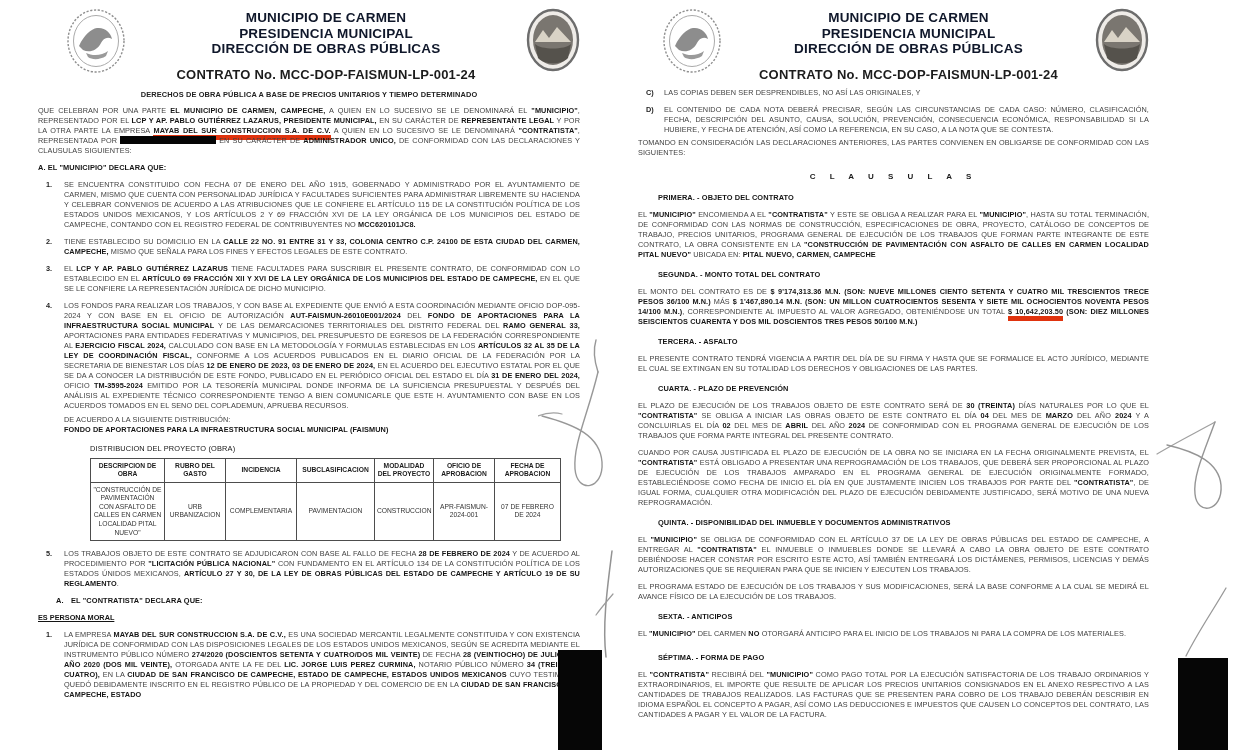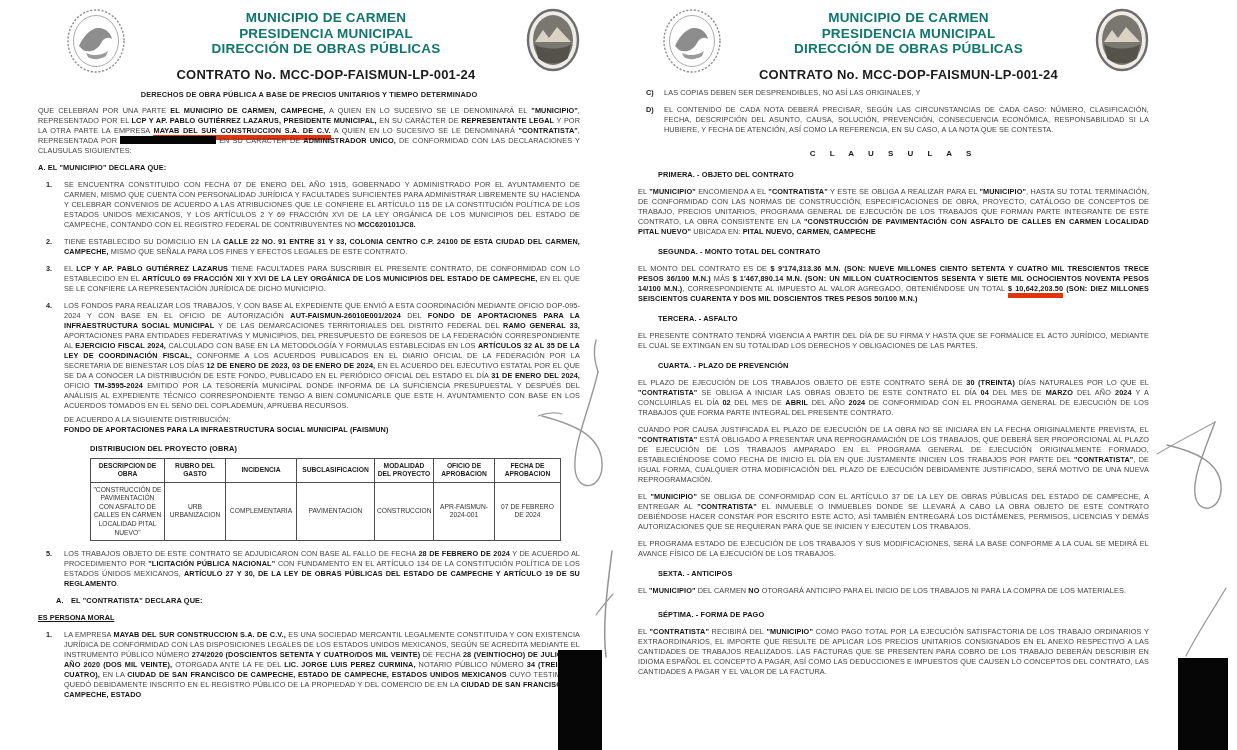--- a/index.html
+++ b/index.html
@@ -12,21 +12,21 @@
   .page{position:absolute;top:0;height:750px;box-sizing:border-box;background:#fff;}
   #pageL{left:0;width:618px;padding:6px 38px 0 38px;}
   #pageR{left:618px;width:619px;padding:6px 88px 0 20px;}
 
   
   .hdr{display:flex;align-items:flex-start;position:relative;margin-bottom:2px;}
   .seal{flex:0 0 auto;}
   .seal-nat{margin:2px 0 0 28px;}
   #pageR .seal-nat{margin-left:24px;}
   .hdr-mid{flex:1;text-align:center;padding-top:4px;}
-  .h1{font-weight:bold;color:#0f766e;font-size:13.5px;line-height:15.5px;letter-spacing:.2px;}
+  .h1{font-weight:bold;color:#0f172a;font-size:13.5px;line-height:15.5px;letter-spacing:.2px;}
   .h2{font-weight:bold;color:#1c1c1c;font-size:13px;margin-top:10px;letter-spacing:.2px;}
   .seal-oval{margin-top:2px;}
 
   .subtitle{text-align:center;font-weight:bold;color:#222;font-size:7.4px;margin:8px 0 7px 0;letter-spacing:.15px;}
 
   .p{font-size:7.3px;line-height:10px;color:#414141;text-align:justify;margin:0 0 7px 0;letter-spacing:.1px;}
   .b,{font-weight:bold;color:#141414;}
   .p .b, .b{font-weight:bold;color:#151515;}
   .redmark{border-bottom:5px solid #e0330e;}
   .bar-black{display:inline-block;height:8px;background:#050505;vertical-align:-1px;}
@@ -37,21 +37,21 @@
   .sec-h.indent{margin-left:18px;}
   .clause-h{font-weight:bold;color:#141414;font-size:7.4px;margin:10px 0 8px 0;letter-spacing:.1px;padding-left:20px;}
   .persona{font-weight:bold;color:#141414;font-size:7.3px;text-decoration:underline;margin:2px 0 8px 0;}
 
   .li{display:flex;margin:0 0 7px 0;}
   .li .num{flex:0 0 26px;font-weight:bold;color:#1f1f1f;font-size:7.3px;line-height:10px;padding-left:8px;box-sizing:border-box;}
   .li .body{flex:1;}
   .li .body.p{margin-bottom:0;}
   .sub-ind{margin-left:26px;}
 
-  .table-title{font-weight:bold;color:#141414;font-size:7.4px;margin:9px 0 5px 52px;letter-spacing:.15px;}
+  .table-title{font-weight:normal;color:#141414;font-size:7.4px;margin:9px 0 5px 52px;letter-spacing:.15px;}
   table.obra{border-collapse:collapse;margin-left:52px;width:470px;table-layout:fixed;}
   table.obra th, table.obra td{border:1px solid #4d4d4d;font-size:6.7px;color:#333;padding:3px 2px;text-align:center;vertical-align:middle;line-height:8.6px;}
   table.obra th{font-weight:bold;color:#1b1b1b;}
   td.desc{text-align:left;padding-left:4px;}
 
   .blackbox{position:absolute;background:#060606;}
   .pen{position:absolute;pointer-events:none;}
 </style>
 </head>
 <body>
@@ -187,36 +187,38 @@
 
   <div class="li" style="margin-top:6px">
     <span class="num">C)</span>
     <span class="body p"><span class="">LAS COPIAS DEBEN SER DESPRENDIBLES, NO ASÍ LAS ORIGINALES, Y</span></span>
   </div>
   <div class="li" style="margin-bottom:3px">
     <span class="num">D)</span>
     <span class="body p"><span class="">EL CONTENIDO DE CADA NOTA DEBERÁ PRECISAR, SEGÚN LAS CIRCUNSTANCIAS DE CADA CASO: NÚMERO, CLASIFICACIÓN, FECHA, DESCRIPCIÓN DEL ASUNTO, CAUSA, SOLUCIÓN, PREVENCIÓN, CONSECUENCIA ECONÓMICA, RESPONSABILIDAD SI LA HUBIERE, Y FECHA DE ATENCIÓN, ASÍ COMO LA REFERENCIA, EN SU CASO, A LA NOTA QUE SE CONTESTA.</span></span>
   </div>
 
+  <p class="p">TOMANDO EN CONSIDERACIÓN LAS DECLARACIONES ANTERIORES, LAS PARTES CONVIENEN EN OBLIGARSE DE CONFORMIDAD CON LAS SIGUIENTES:</p>
 
   <div class="claus-title">C L A U S U L A S</div>
 
   <div class="clause-h">PRIMERA. - OBJETO DEL CONTRATO</div>
   <p class="p"><span class="">EL </span><span class="b">"MUNICIPIO"</span><span class=""> ENCOMIENDA A EL </span><span class="b">"CONTRATISTA"</span><span class=""> Y ESTE SE OBLIGA A REALIZAR PARA EL </span><span class="b">"MUNICIPIO"</span><span class="">, HASTA SU TOTAL TERMINACIÓN, DE CONFORMIDAD CON LAS NORMAS DE CONSTRUCCIÓN, ESPECIFICACIONES DE OBRA, PROYECTO, CATÁLOGO DE CONCEPTOS DE TRABAJO, PRECIOS UNITARIOS, PROGRAMA GENERAL DE EJECUCIÓN DE LOS TRABAJOS QUE FORMAN PARTE INTEGRANTE DE ESTE CONTRATO, LA OBRA CONSISTENTE EN LA </span><span class="b">"CONSTRUCCIÓN DE PAVIMENTACIÓN CON ASFALTO DE CALLES EN CARMEN LOCALIDAD PITAL NUEVO"</span><span class=""> UBICADA EN: </span><span class="b">PITAL NUEVO, CARMEN, CAMPECHE</span></p>
 
   <div class="clause-h">SEGUNDA. - MONTO TOTAL DEL CONTRATO</div>
   <p class="p"><span class="">EL MONTO DEL CONTRATO ES DE </span><span class="b">$ 9'174,313.36 M.N. (SON: NUEVE MILLONES CIENTO SETENTA Y CUATRO MIL TRESCIENTOS TRECE PESOS 36/100 M.N.)</span><span class=""> MÁS </span><span class="b">$ 1'467,890.14 M.N. (SON: UN MILLON CUATROCIENTOS SESENTA Y SIETE MIL OCHOCIENTOS NOVENTA PESOS 14/100 M.N.)</span><span class="">, CORRESPONDIENTE AL IMPUESTO AL VALOR AGREGADO, OBTENIÉNDOSE UN TOTAL </span><span class="b redmark">$ 10,642,203.50</span><span class="b"> (SON: DIEZ MILLONES SEISCIENTOS CUARENTA Y DOS MIL DOSCIENTOS TRES PESOS 50/100 M.N.)</span></p>
 
   <div class="clause-h">TERCERA. - ASFALTO</div>
   <p class="p"><span class="">EL PRESENTE CONTRATO TENDRÁ VIGENCIA A PARTIR DEL DÍA DE SU FIRMA Y HASTA QUE SE FORMALICE EL ACTO JURÍDICO, MEDIANTE EL CUAL SE EXTINGAN EN SU TOTALIDAD LOS DERECHOS Y OBLIGACIONES DE LAS PARTES.</span></p>
 
   <div class="clause-h">CUARTA. - PLAZO DE PREVENCIÓN</div>
   <p class="p"><span class="">EL PLAZO DE EJECUCIÓN DE LOS TRABAJOS OBJETO DE ESTE CONTRATO SERÁ DE </span><span class="b">30 (TREINTA)</span><span class=""> DÍAS NATURALES POR LO QUE EL </span><span class="b">"CONTRATISTA"</span><span class=""> SE OBLIGA A INICIAR LAS OBRAS OBJETO DE ESTE CONTRATO EL DÍA </span><span class="b">04</span><span class=""> DEL MES DE </span><span class="b">MARZO</span><span class=""> DEL AÑO </span><span class="b">2024</span><span class=""> Y A CONCLUIRLAS EL DÍA </span><span class="b">02</span><span class=""> DEL MES DE </span><span class="b">ABRIL</span><span class=""> DEL AÑO </span><span class="b">2024</span><span class=""> DE CONFORMIDAD CON EL PROGRAMA GENERAL DE EJECUCIÓN DE LOS TRABAJOS QUE FORMA PARTE INTEGRAL DEL PRESENTE CONTRATO.</span></p>
   <p class="p"><span class="">CUANDO POR CAUSA JUSTIFICADA EL PLAZO DE EJECUCIÓN DE LA OBRA NO SE INICIARA EN LA FECHA ORIGINALMENTE PREVISTA, EL </span><span class="b">"CONTRATISTA"</span><span class=""> ESTÁ OBLIGADO A PRESENTAR UNA REPROGRAMACIÓN DE LOS TRABAJOS, QUE DEBERÁ SER PROPORCIONAL AL PLAZO DE EJECUCIÓN DE LOS TRABAJOS AMPARADO EN EL PROGRAMA GENERAL DE EJECUCIÓN ORIGINALMENTE FORMADO, ESTABLECIÉNDOSE COMO FECHA DE INICIO EL DÍA EN QUE JUSTAMENTE INICIEN LOS TRABAJOS POR PARTE DEL </span><span class="b">"CONTRATISTA"</span><span class="">, DE IGUAL FORMA, CUALQUIER OTRA MODIFICACIÓN DEL PLAZO DE EJECUCIÓN DEBIDAMENTE JUSTIFICADO, SERÁ MOTIVO DE UNA NUEVA REPROGRAMACIÓN.</span></p>
 
+  <div class="clause-h">QUINTA. - DISPONIBILIDAD DEL INMUEBLE Y DOCUMENTOS ADMINISTRATIVOS</div>
   <p class="p"><span class="">EL </span><span class="b">"MUNICIPIO"</span><span class=""> SE OBLIGA DE CONFORMIDAD CON EL ARTÍCULO 37 DE LA LEY DE OBRAS PÚBLICAS DEL ESTADO DE CAMPECHE, A ENTREGAR AL </span><span class="b">"CONTRATISTA"</span><span class=""> EL INMUEBLE O INMUEBLES DONDE SE LLEVARÁ A CABO LA OBRA OBJETO DE ESTE CONTRATO DEBIÉNDOSE HACER CONSTAR POR ESCRITO ESTE ACTO, ASÍ TAMBIÉN ENTREGARÁ LOS DICTÁMENES, PERMISOS, LICENCIAS Y DEMÁS AUTORIZACIONES QUE SE REQUIERAN PARA QUE SE INICIEN Y EJECUTEN LOS TRABAJOS.</span></p>
   <p class="p"><span class="">EL PROGRAMA ESTADO DE EJECUCIÓN DE LOS TRABAJOS Y SUS MODIFICACIONES, SERÁ LA BASE CONFORME A LA CUAL SE MEDIRÁ EL AVANCE FÍSICO DE LA EJECUCIÓN DE LOS TRABAJOS.</span></p>
 
   <div class="clause-h">SEXTA. - ANTICIPOS</div>
   <p class="p" style="margin-bottom:14px"><span class="">EL </span><span class="b">"MUNICIPIO"</span><span class=""> DEL CARMEN </span><span class="b">NO</span><span class=""> OTORGARÁ ANTICIPO PARA EL INICIO DE LOS TRABAJOS NI PARA LA COMPRA DE LOS MATERIALES.</span></p>
 
   <div class="clause-h">SÉPTIMA. - FORMA DE PAGO</div>
   <p class="p"><span class="">EL </span><span class="b">"CONTRATISTA"</span><span class=""> RECIBIRÁ DEL </span><span class="b">"MUNICIPIO"</span><span class=""> COMO PAGO TOTAL POR LA EJECUCIÓN SATISFACTORIA DE LOS TRABAJO ORDINARIOS Y EXTRAORDINARIOS, EL IMPORTE QUE RESULTE DE APLICAR LOS PRECIOS UNITARIOS CONSIGNADOS EN EL ANEXO RESPECTIVO A LAS CANTIDADES DE TRABAJOS REALIZADOS. LAS FACTURAS QUE SE PRESENTEN PARA COBRO DE LOS TRABAJO DEBERÁN DESCRIBIR EN IDIOMA ESPAÑOL EL CONCEPTO A PAGAR, ASÍ COMO LAS DEDUCCIONES E IMPUESTOS QUE CAUSEN LO CONCEPTOS DEL CONTRATO, LAS CANTIDADES A PAGAR Y EL VALOR DE LA FACTURA.</span></p>
 </div>
 

